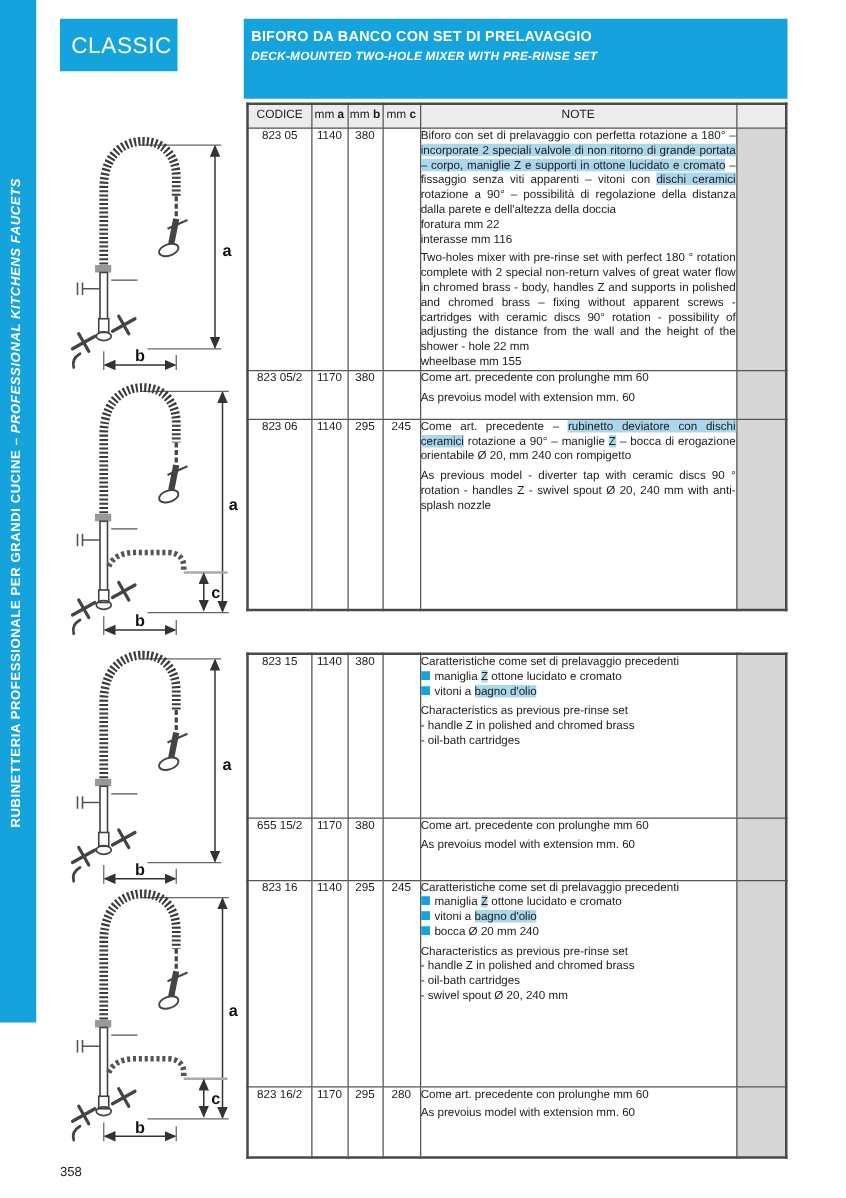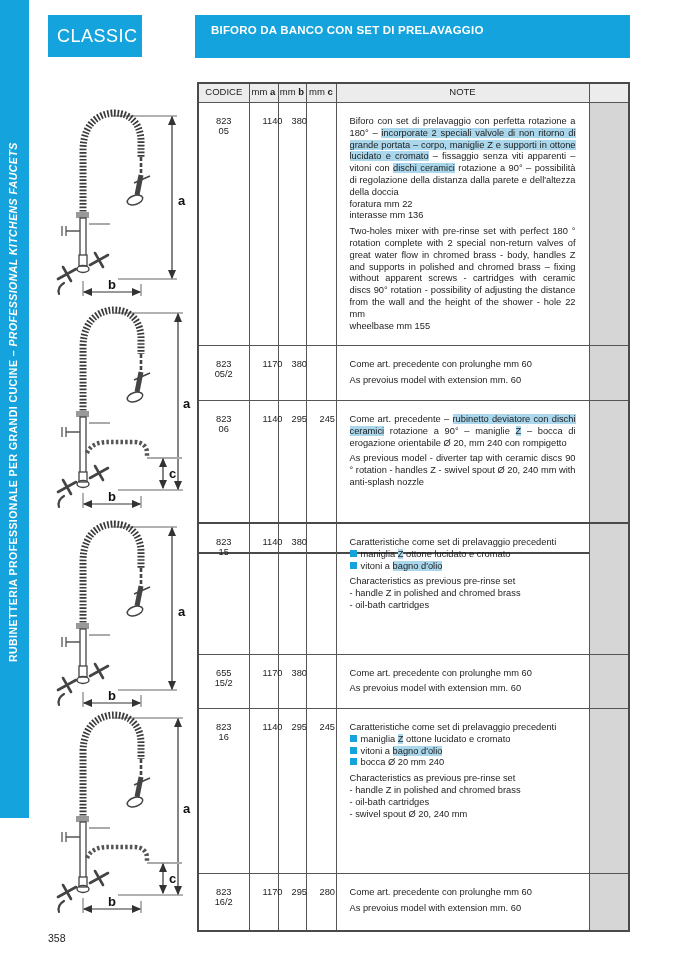--- a/index.html
+++ b/index.html
@@ -23,33 +23,33 @@
     white-space:nowrap;color:#fff;font-size:10.5px;font-weight:bold;letter-spacing:.45px;
   }
   .sidebar-text .en{font-style:italic;}
   
   .series-badge{
     position:absolute;left:48px;top:15px;width:94px;height:42px;background:var(--blue);
     color:#fff;font-size:18px;display:flex;align-items:center;padding-left:9px;box-sizing:border-box;
     letter-spacing:.5px;
   }
   .title-box{
-    position:absolute;left:195px;top:15px;width:435px;height:43px;background:var(--blue);
-    color:#fff;box-sizing:border-box;padding:9px 0 0 16px;
+    position:absolute;left:195px;top:15px;width:435px;height:64px;background:var(--blue);
+    color:#fff;box-sizing:border-box;padding:9px 0 0 6px;
   }
   .title-box .t1{font-size:11.5px;font-weight:bold;letter-spacing:.2px;}
   .title-box .t2{font-size:9.5px;font-weight:bold;font-style:italic;margin-top:4px;letter-spacing:.2px;}
   
   table.spec{
     position:absolute;left:197px;width:433px;border-collapse:collapse;table-layout:fixed;
     border:2px solid var(--border-dark);
   }
   #table1{top:82px;}
   #table2{top:522px;}
-  table.spec td, table.spec th{border:1px solid var(--border-cell);vertical-align:top;padding:13px;}
+  table.spec td, table.spec th{border:1px solid var(--border-cell);vertical-align:top;padding:0;}
   table.spec thead th{
     background:var(--grey-head);font-size:9.5px;font-weight:normal;height:15px;
     text-align:center;padding:2px 0 1px 0;
   }
   table.spec thead th b{font-weight:bold;}
   td.num{font-size:9.3px;text-align:center;padding-top:7px;}
   td.note{font-size:9.3px;line-height:1.27;padding:6px 8px 6px 8px;margin-top:12px;}
   td.grey{background:var(--grey-col);}
   th.grey{background:#dcdcdc;}
   
@@ -85,20 +85,21 @@
   <div class="sidebar">
     <div class="sidebar-text"><span>RUBINETTERIA PROFESSIONALE PER GRANDI CUCINE</span><span>  –  </span><span class="en">PROFESSIONAL KITCHENS FAUCETS</span></div>
   </div>
 
   <div class="series-badge">
     <span>CLASSIC</span>
   </div>
 
   <div class="title-box">
     <div class="t1">BIFORO DA BANCO CON SET DI PRELAVAGGIO</div>
+    <div class="t2">DECK-MOUNTED TWO-HOLE MIXER WITH PRE-RINSE SET</div>
   </div>
 
   <svg id="d1" class="drawing" width="145" height="196" viewBox="0 0 145 196">
     <line x1="62" y1="13" x2="127" y2="13" stroke="#666" stroke-width="1"></line>
     <line x1="68" y1="176" x2="127" y2="176" stroke="#666" stroke-width="1"></line>
     <line x1="122" y1="14" x2="122" y2="175" stroke="#333" stroke-width="1.2" marker-start="url(#ah)" marker-end="url(#ah)"></line>
     <text class="dimlabel" x="128" y="102">a</text>
     <path d="M33,112 L33,48 C33,15 55,10 64,10 C83,10 91,24 91,38 L91,54" fill="none" stroke="#3b3b3b" stroke-width="7" stroke-dasharray="1.7 1.7"></path>
     <path d="M91,54 L91,72" fill="none" stroke="#444" stroke-width="2.6" stroke-dasharray="4 2"></path>
     <line x1="84" y1="80" x2="100" y2="73" stroke="#444" stroke-width="1.6"></line>
@@ -248,21 +249,21 @@
     </thead>
     <tbody>
       <tr style="height:164px">
         <td class="num">823 05</td>
         <td class="num">1140</td>
         <td class="num">380</td>
         <td class="num"></td>
         <td class="note">
             <div class="nb it just"><span>Biforo con set di prelavaggio con perfetta rotazione a 180° – </span><span class="hl">incorporate 2 speciali valvole di non ritorno di grande portata – corpo, maniglie Z e supporti in ottone lucidato e cromato</span><span> – fissaggio senza viti apparenti – vitoni con </span><span class="hl">dischi ceramici</span><span> rotazione a 90° – possibilità di regolazione della distanza dalla parete e dell'altezza della doccia</span></div>
             <div class="nb it"><span>foratura mm 22</span></div>
-            <div class="nb it"><span>interasse mm 136</span></div>
+            <div class="nb it"><span>interasse mm 116</span></div>
             <div class="nb en just g"><span>Two-holes mixer with pre-rinse set with perfect 180 ° rotation complete with 2 special non-return valves of great water flow in chromed brass - body, handles Z and supports in polished and chromed brass – fixing without apparent screws - cartridges with ceramic discs 90° rotation - possibility of adjusting the distance from the wall and the height of the shower - hole 22 mm</span></div>
             <div class="nb en"><span>wheelbase mm 155</span></div>
           </td>
         <td class="grey"></td>
       </tr>
       <tr style="height:39px">
         <td class="num">823 05/2</td>
         <td class="num">1170</td>
         <td class="num">380</td>
         <td class="num"></td>

